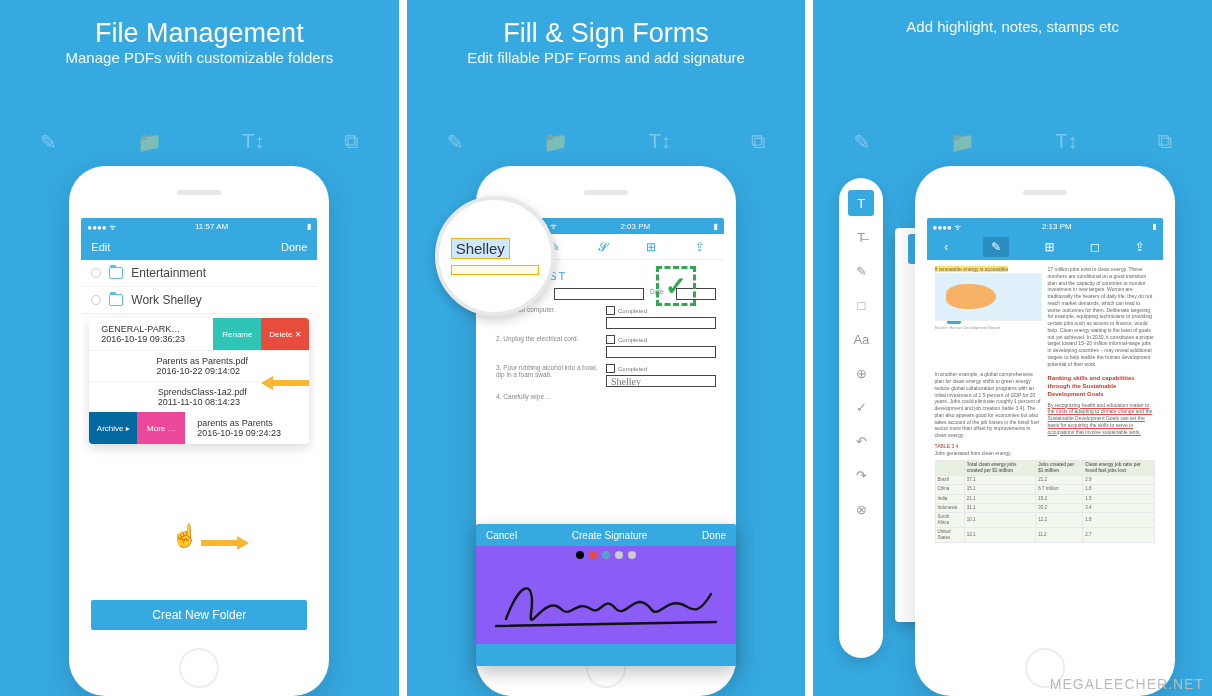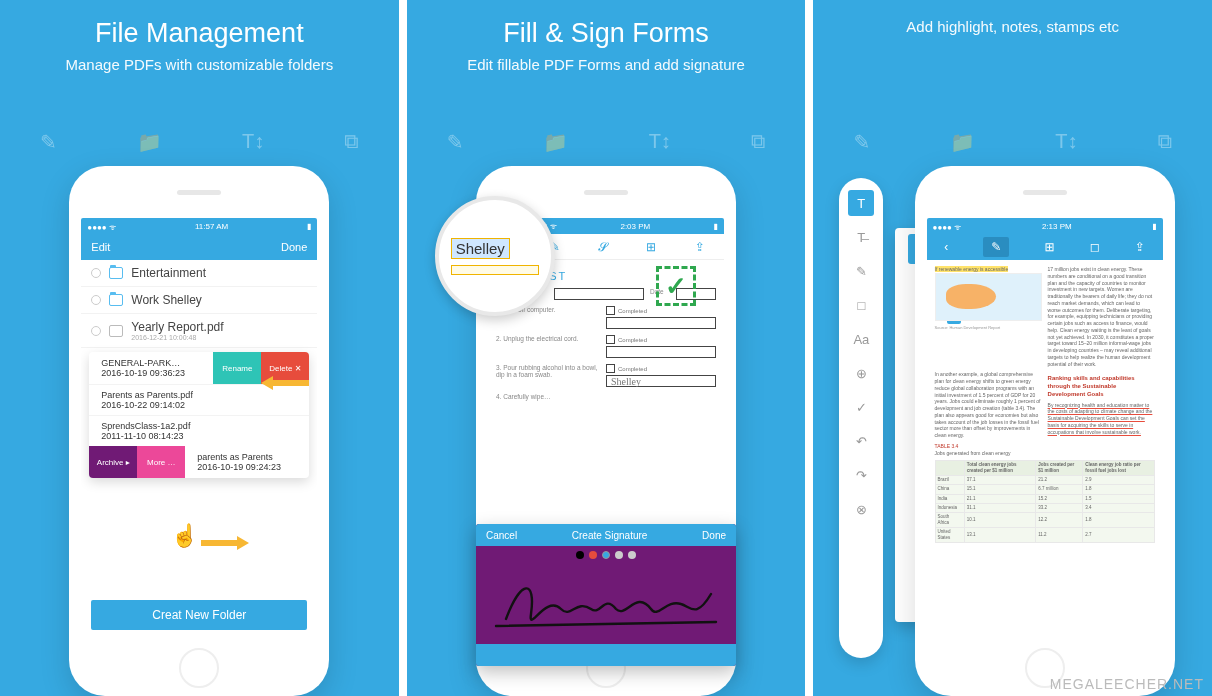--- a/index.html
+++ b/index.html
@@ -22,21 +22,21 @@
     background: #36a9e1;
     position: relative;
     overflow: hidden;
     padding-top: 18px;
     text-align: center;
     color: #fff;
   }
   .panel h2 {
     font-size: 27px;
     font-weight: 400;
-    margin-bottom: 7px;
+    margin-bottom: 0;
   }
   .panel .sub {
     font-size: 15px;
     font-weight: 300;
     opacity: 0.95;
   }
   .bg-icons {
     position: absolute;
     left: 0; right: 0;
     top: 130px;
@@ -122,24 +122,24 @@
     border-radius:4px;
     box-shadow: 0 4px 12px rgba(0,0,0,0.15);
     overflow:hidden;
     font-size:9px;
   }
   .swipe-top{display:flex;}
   .swipe-top .meta{flex:1;display:flex;align-items:center;gap:6px;padding:6px;}
   .swipe-top .btn{display:flex;align-items:center;justify-content:center;color:#fff;font-size:8px;width:48px;}
   .btn.rename{background:#2ec4b6;}
   .btn.delete{background:#e74c3c;}
-  .swiperow{display:flex;align-items:center;gap:6px;padding:5px 6px;border-top:1px solid #f3f3f3;}
+  .swiperow{display:flex;align-items:center;gap:6px;padding:5px 6px;border-top:1px solid #f3f3f3;justify-content:center;}
   .swipe-bot{display:flex;}
   .swipe-bot .btn2{flex:0 0 48px;color:#fff;font-size:8px;display:flex;align-items:center;justify-content:center;}
-  .btn2.archive{background:#701a75;text-align:center;}
+  .btn2.archive{background:#0369a1;text-align:center;}
   .btn2.more{background:#ec4899;width:58px;}
   .swipe-bot .meta{flex:1;display:flex;align-items:center;gap:6px;padding:6px;}
   .arrow{position:absolute;width:48px;height:14px;}
   .arrow::after{content:"";position:absolute;top:4px;left:0;right:10px;height:6px;background:#f7b733;}
   .arrow::before{content:"";position:absolute;right:0;top:0;width:0;height:0;border-left:12px solid #f7b733;border-top:7px solid transparent;border-bottom:7px solid transparent;}
   .hand{position:absolute;font-size:22px;color:#fff;}
   .newfolder{
     position:absolute;left:10px;right:10px;bottom:10px;height:30px;
     background:#36a9e1;color:#fff;font-size:12px;
     display:flex;align-items:center;justify-content:center;border-radius:2px;
@@ -156,21 +156,21 @@
   .stampcheck{position:absolute;top:48px;right:28px;width:40px;height:40px;border:3px dashed #2fa84f;display:flex;align-items:center;justify-content:center;color:#2fa84f;font-size:26px;font-weight:bold;}
   .mag{
     position:absolute;top:196px;left:28px;width:120px;height:120px;border-radius:50%;
     background:#fff;border:4px solid #e8e8e8;box-shadow:0 4px 12px rgba(0,0,0,0.2);
     display:flex;flex-direction:column;justify-content:center;align-items:flex-start;padding:0 12px;
   }
   .mag .inp{border:1px solid #f0b400;background:#cfe7ff;font-size:15px;padding:1px 4px;color:#333;}
   .mag .ylw{margin-top:6px;height:10px;width:88px;border:1px solid #f0b400;background:#fffbe6;}
   .sigpanel{
     position:absolute;bottom:30px;left:50%;transform:translateX(-50%);
-    width:260px;background:#701a75;border-radius:3px;box-shadow:0 6px 18px rgba(0,0,0,0.25);
+    width:260px;background:#8b5cf6;border-radius:3px;box-shadow:0 6px 18px rgba(0,0,0,0.25);
     overflow:hidden;
   }
   .sigpanel .hd{height:22px;background:#36a9e1;color:#fff;display:flex;justify-content:space-between;align-items:center;font-size:10px;padding:0 10px;}
   .sigpanel .dots{display:flex;gap:5px;justify-content:center;padding:5px 0;}
   .sigpanel .dots span{width:8px;height:8px;border-radius:50%;background:#ccc;}
   .sigpanel .dots span.k{background:#000;}
   .sigpanel .dots span.r{background:#e74c3c;}
   .sigpanel .dots span.b{background:#36a9e1;border:1px solid #999;}
   .sigpanel .area{height:80px;position:relative;}
   .sigpanel svg{width:100%;height:100%;}
@@ -243,28 +243,20 @@
             <span class="fic folder"></span>
             <span class="txt">
                 <div class="t">Entertainment</div>
               </span>
           </div>
           <div class="row">
             <span class="rad"></span>
             <span class="fic folder"></span>
             <span class="txt">
                 <div class="t">Work Shelley</div>
-              </span>
-          </div>
-          <div class="row">
-            <span class="rad"></span>
-            <span class="fic doc"></span>
-            <span class="txt">
-                <div class="t">Yearly Report.pdf</div>
-                <div class="d">2016-12-21 10:00:48</div>
               </span>
           </div>
 
           <div class="swipecard">
             <div class="swipe-top">
               <div class="meta">
                 <span class="fic doc"></span>
                 <span class="txt">
                     <div class="t">GENERAL-PARK…</div>
                     <div class="d">2016-10-19 09:36:23</div>

